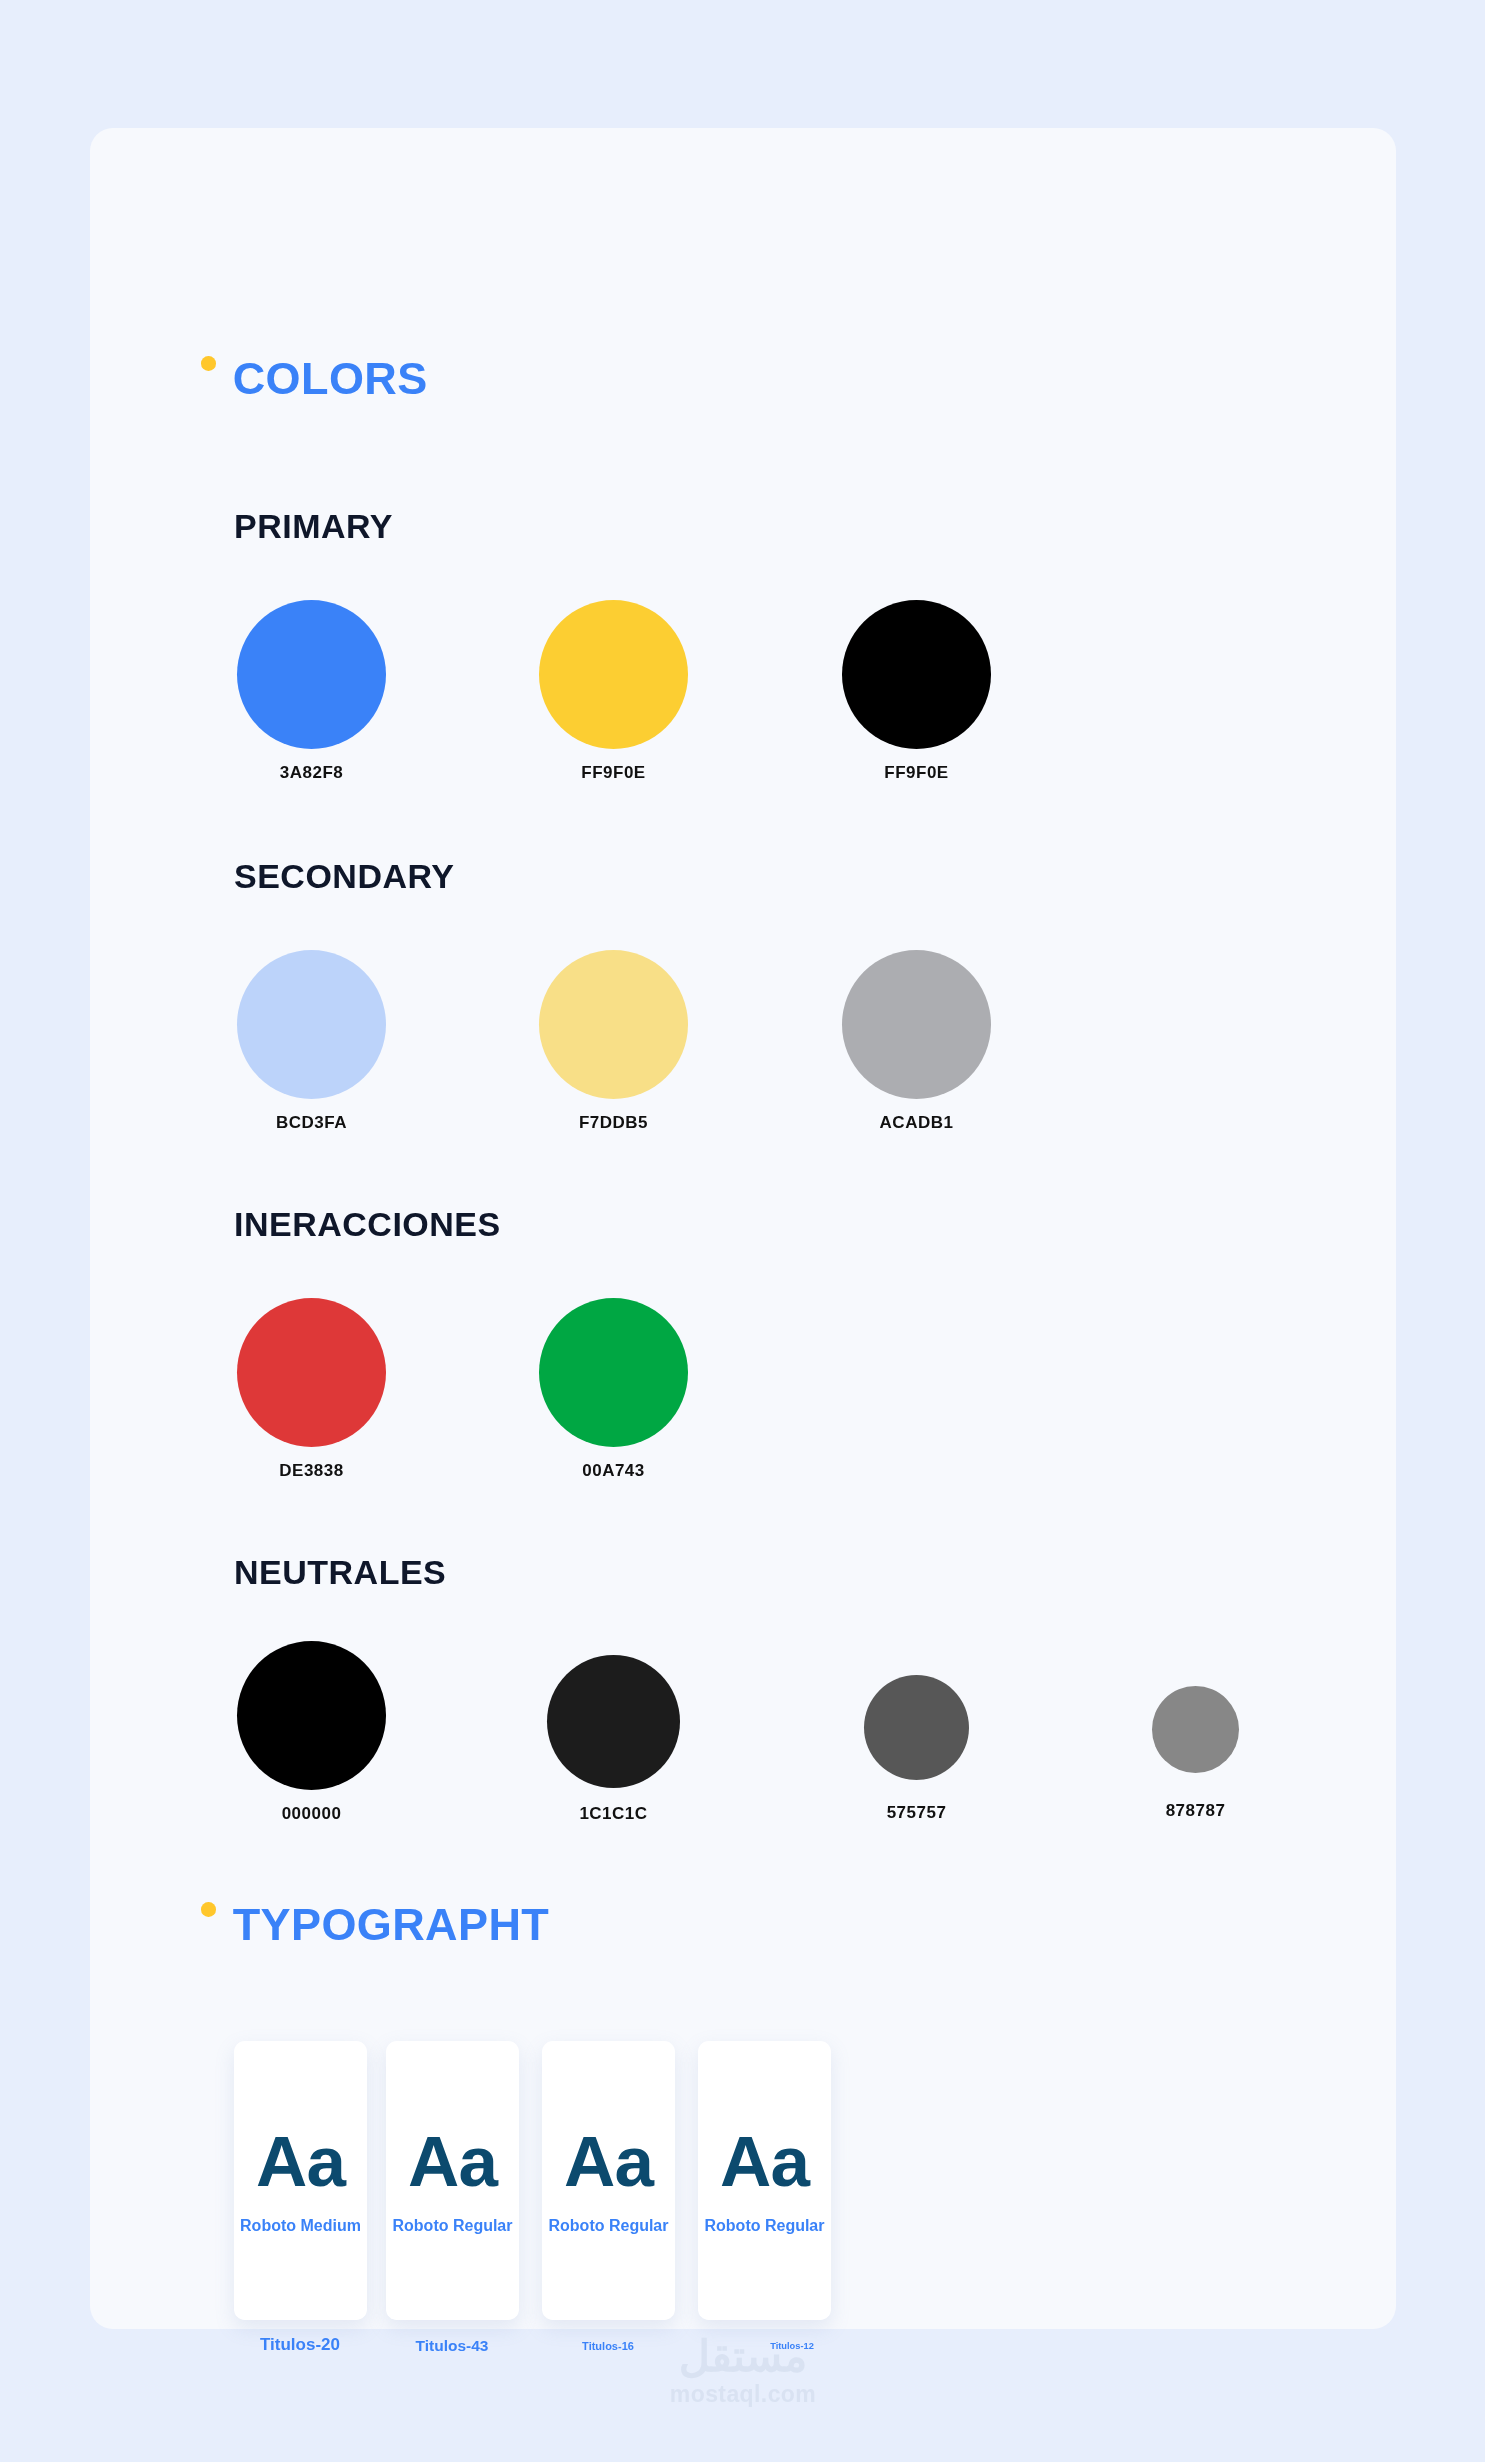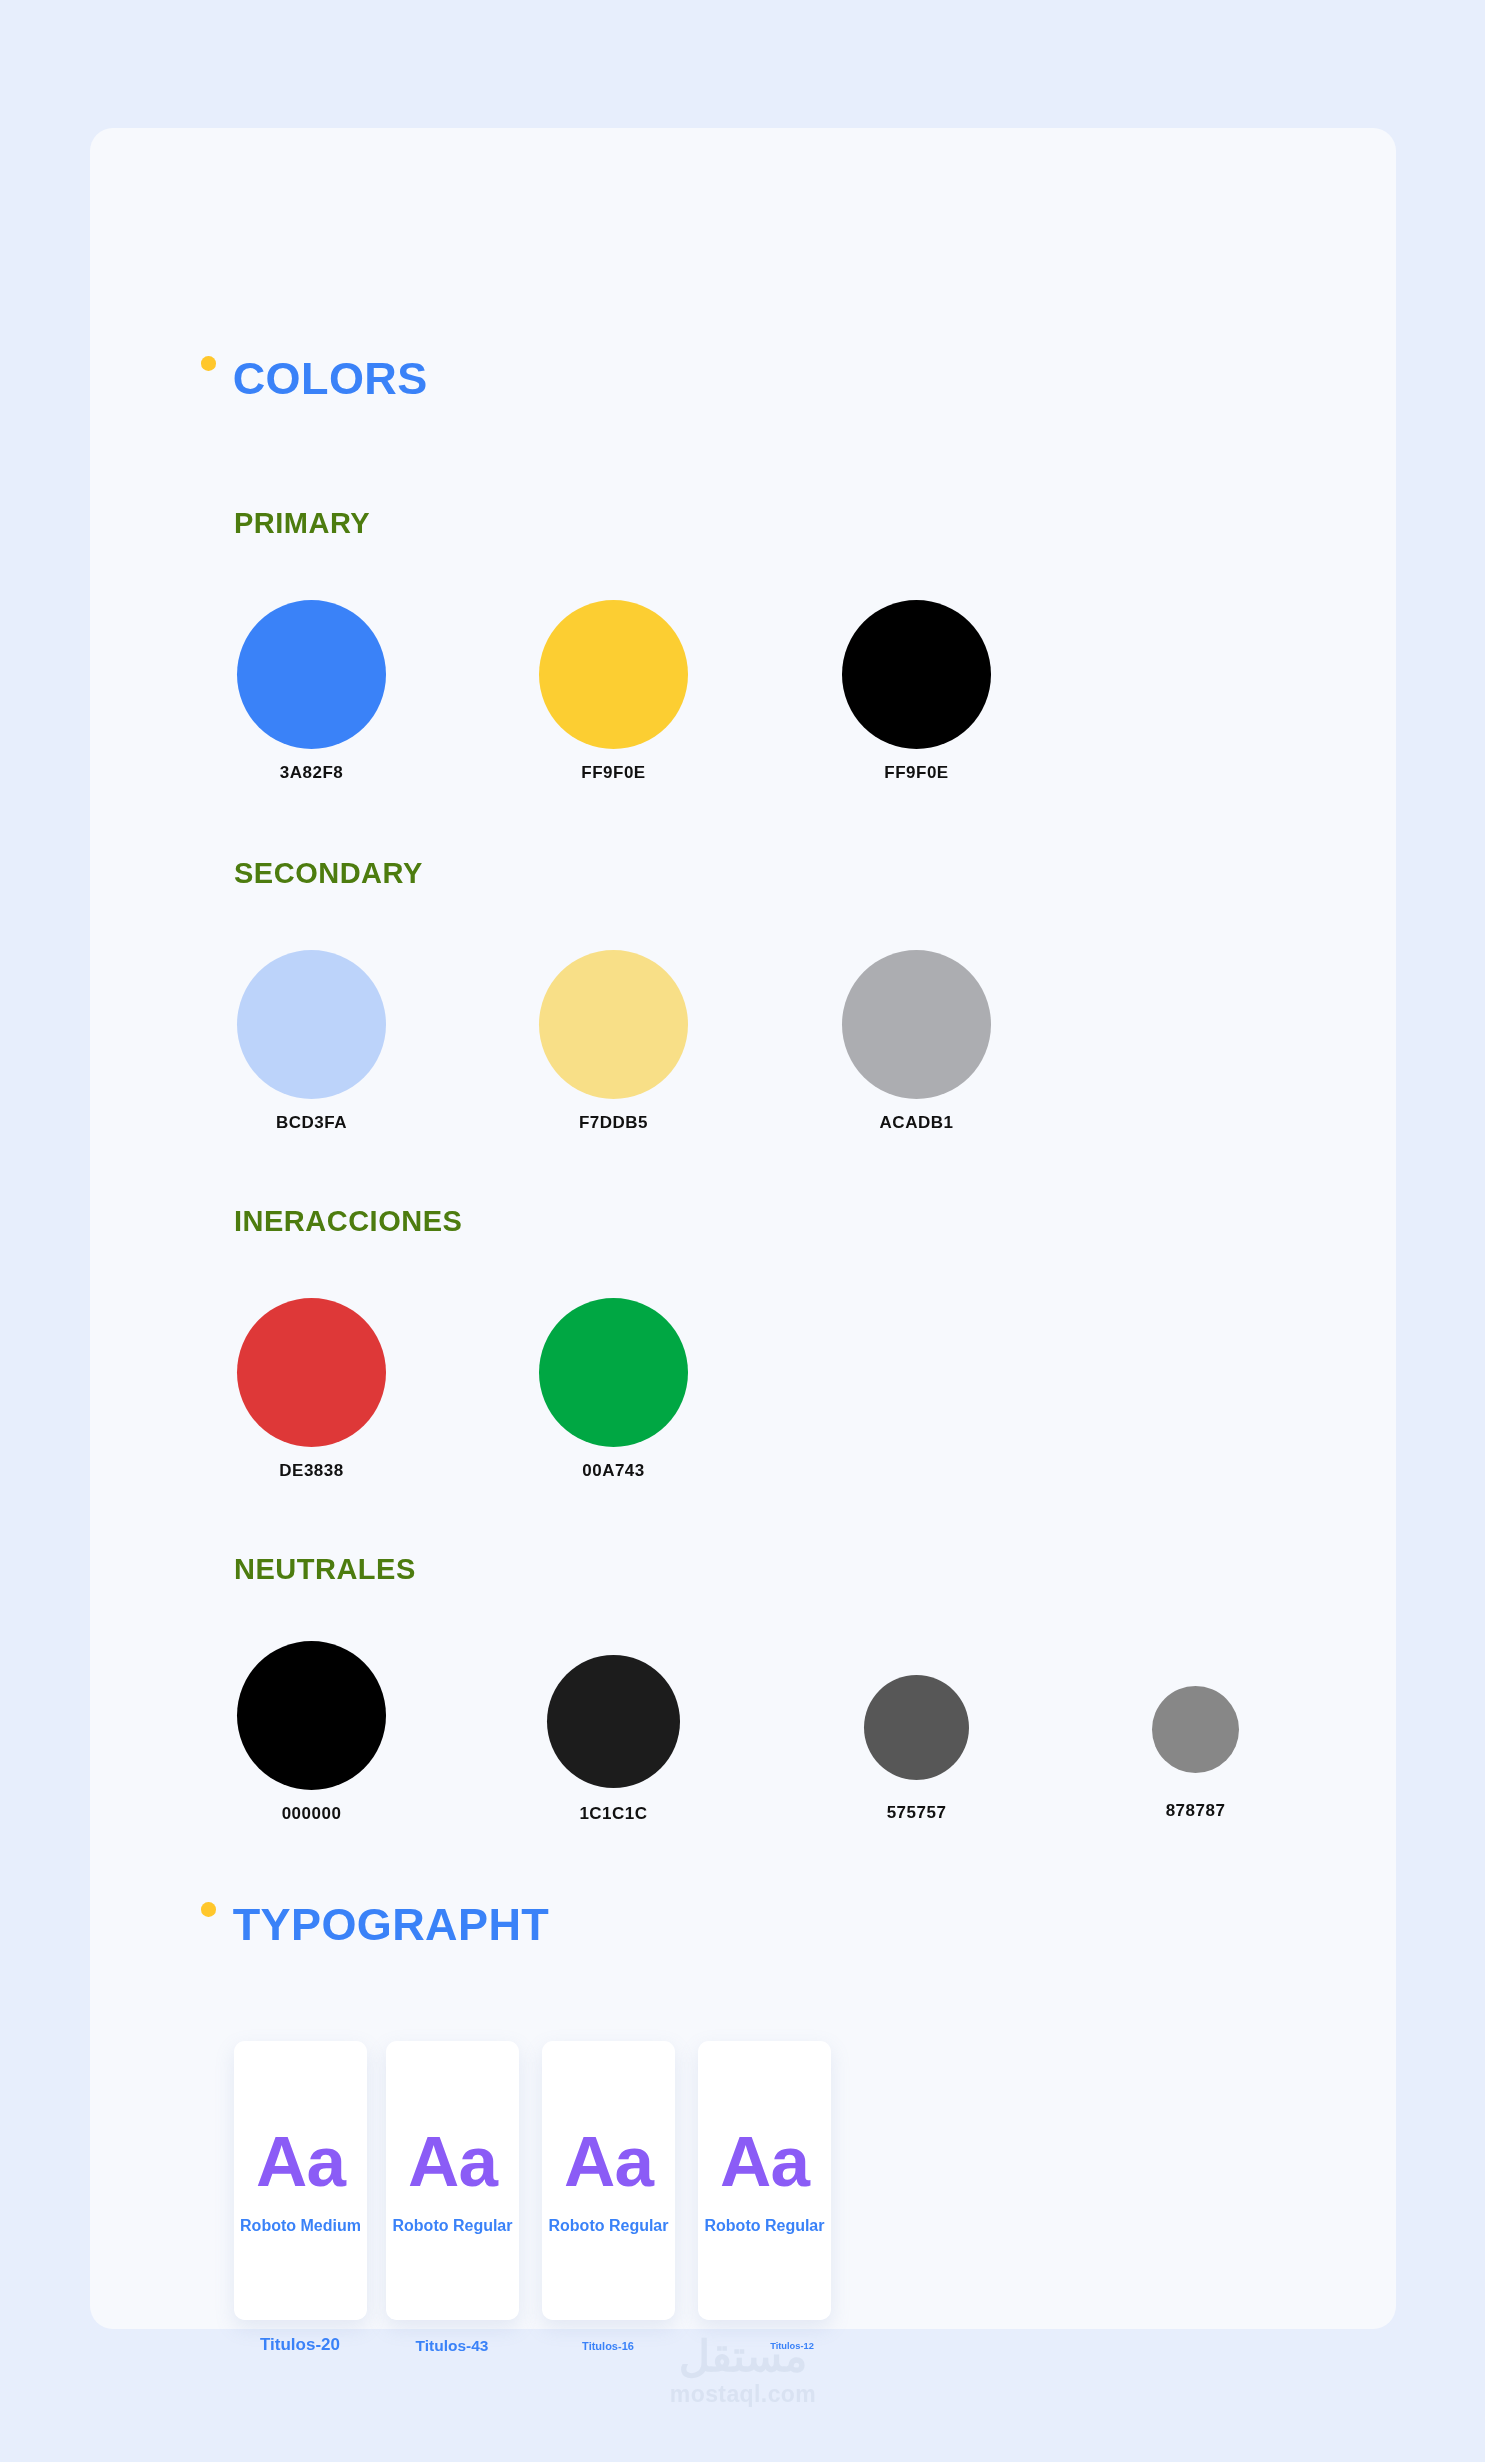--- a/index.html
+++ b/index.html
@@ -53,24 +53,24 @@
     line-height: 1;
     white-space: nowrap;
   }
 
   #head-colors { left: 111px; top: 228px; }
   #head-typography { left: 111px; top: 1774px; }
 
   
   .group-label {
     position: absolute;
-    font-size: 29px;
+    font-size: 34px;
     font-weight: 700;
     letter-spacing: 0.5px;
-    color: #4d7c0f;
+    color: #0f172a;
     white-space: nowrap;
     text-align: center;
   }
 
   
   .swatch-row { position: absolute; }
 
   .swatch {
     position: absolute;
     text-align: center;
@@ -98,21 +98,21 @@
     border-radius: 10.8px;
     box-shadow: 0 7.7px 20px rgba(120, 140, 190, 0.16);
     display: flex;
     flex-direction: column;
     align-items: center;
     justify-content: center;
   }
   .type-card .aa {
     font-size: 71px;
     font-weight: 700;
-    color: #8b5cf6;
+    color: #0c4a6e;
     line-height: 1;
     letter-spacing: -0.8px;
   }
   .type-card .weight {
     margin-top: 20px;
     font-size: 16px;
     font-weight: 700;
     color: #3a82f8;
     white-space: nowrap;
     text-align: center;

